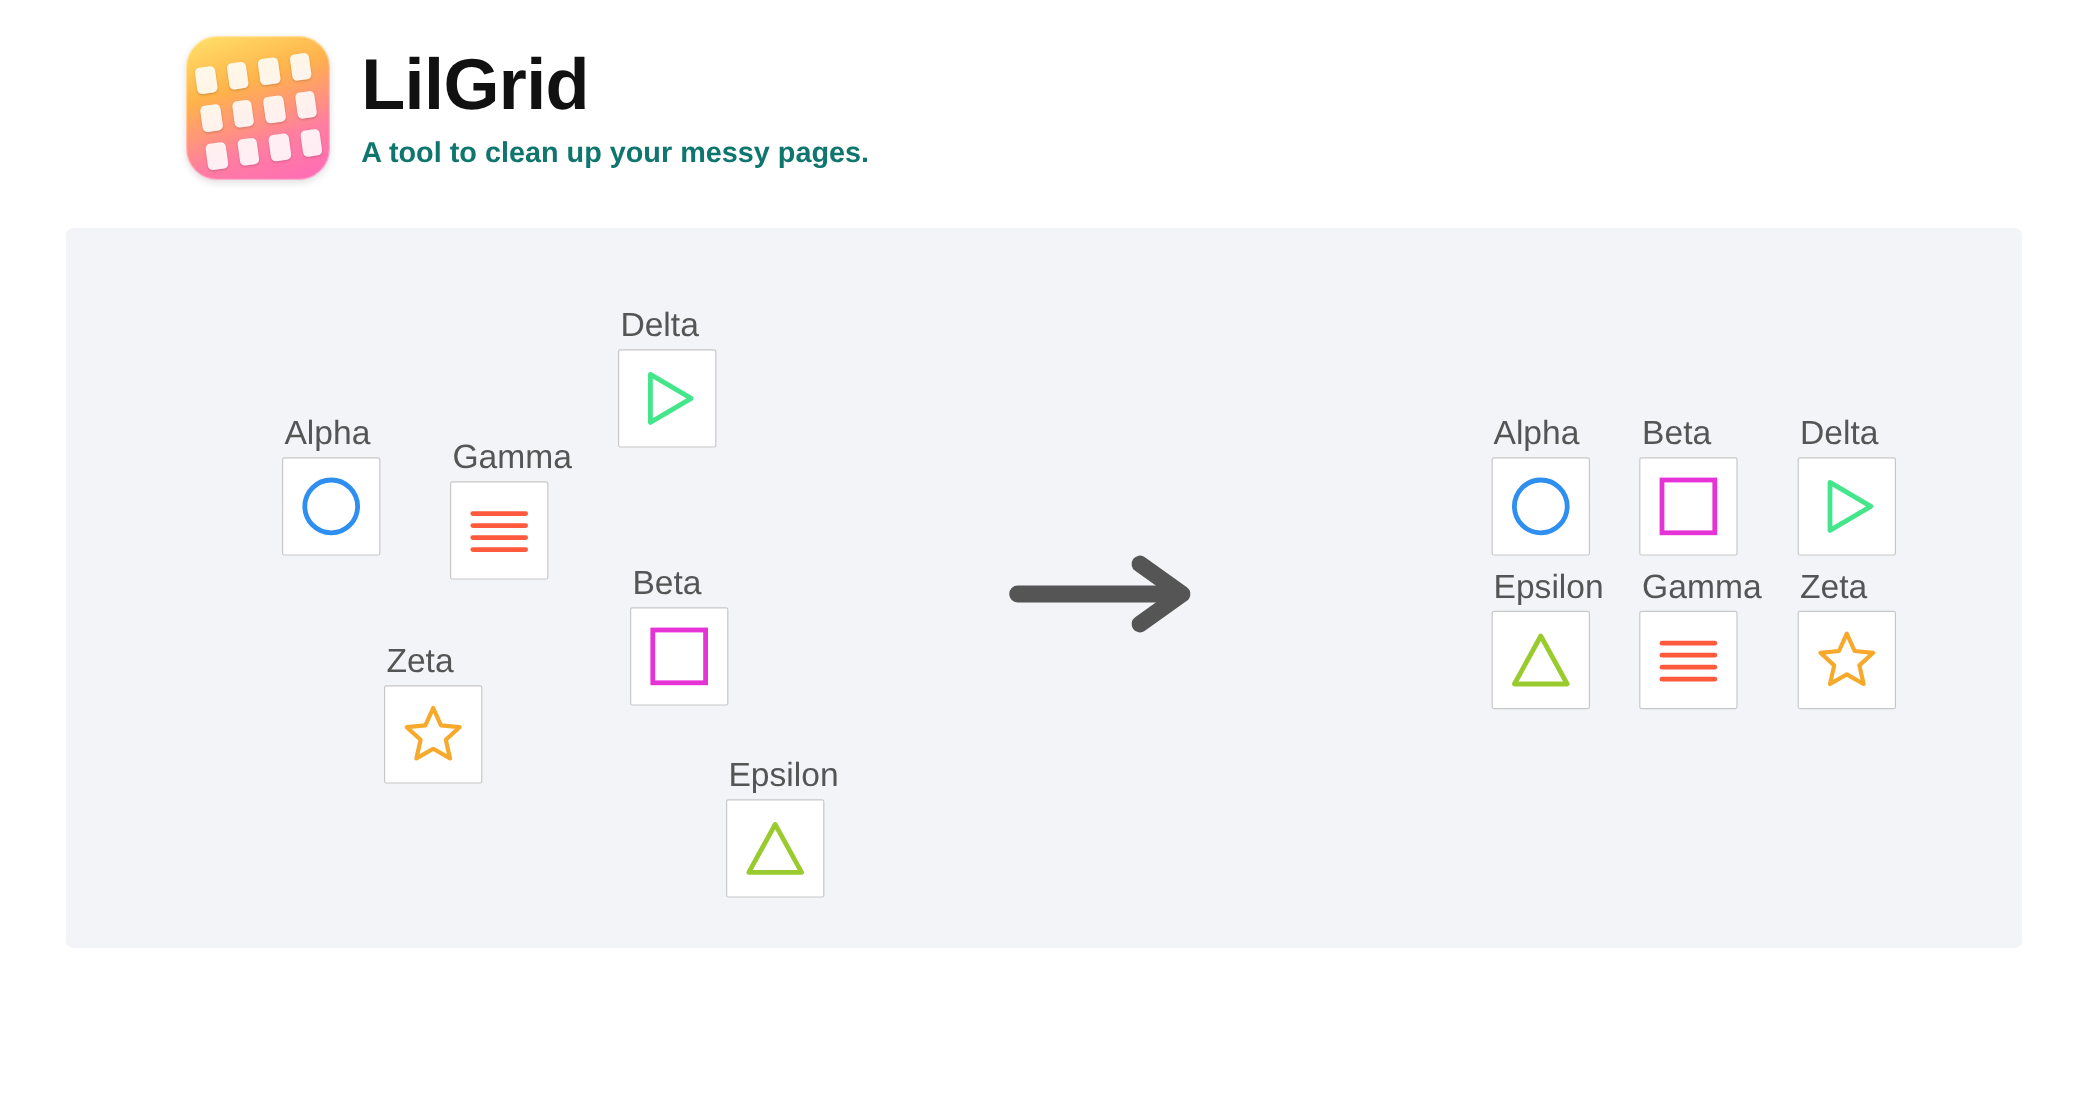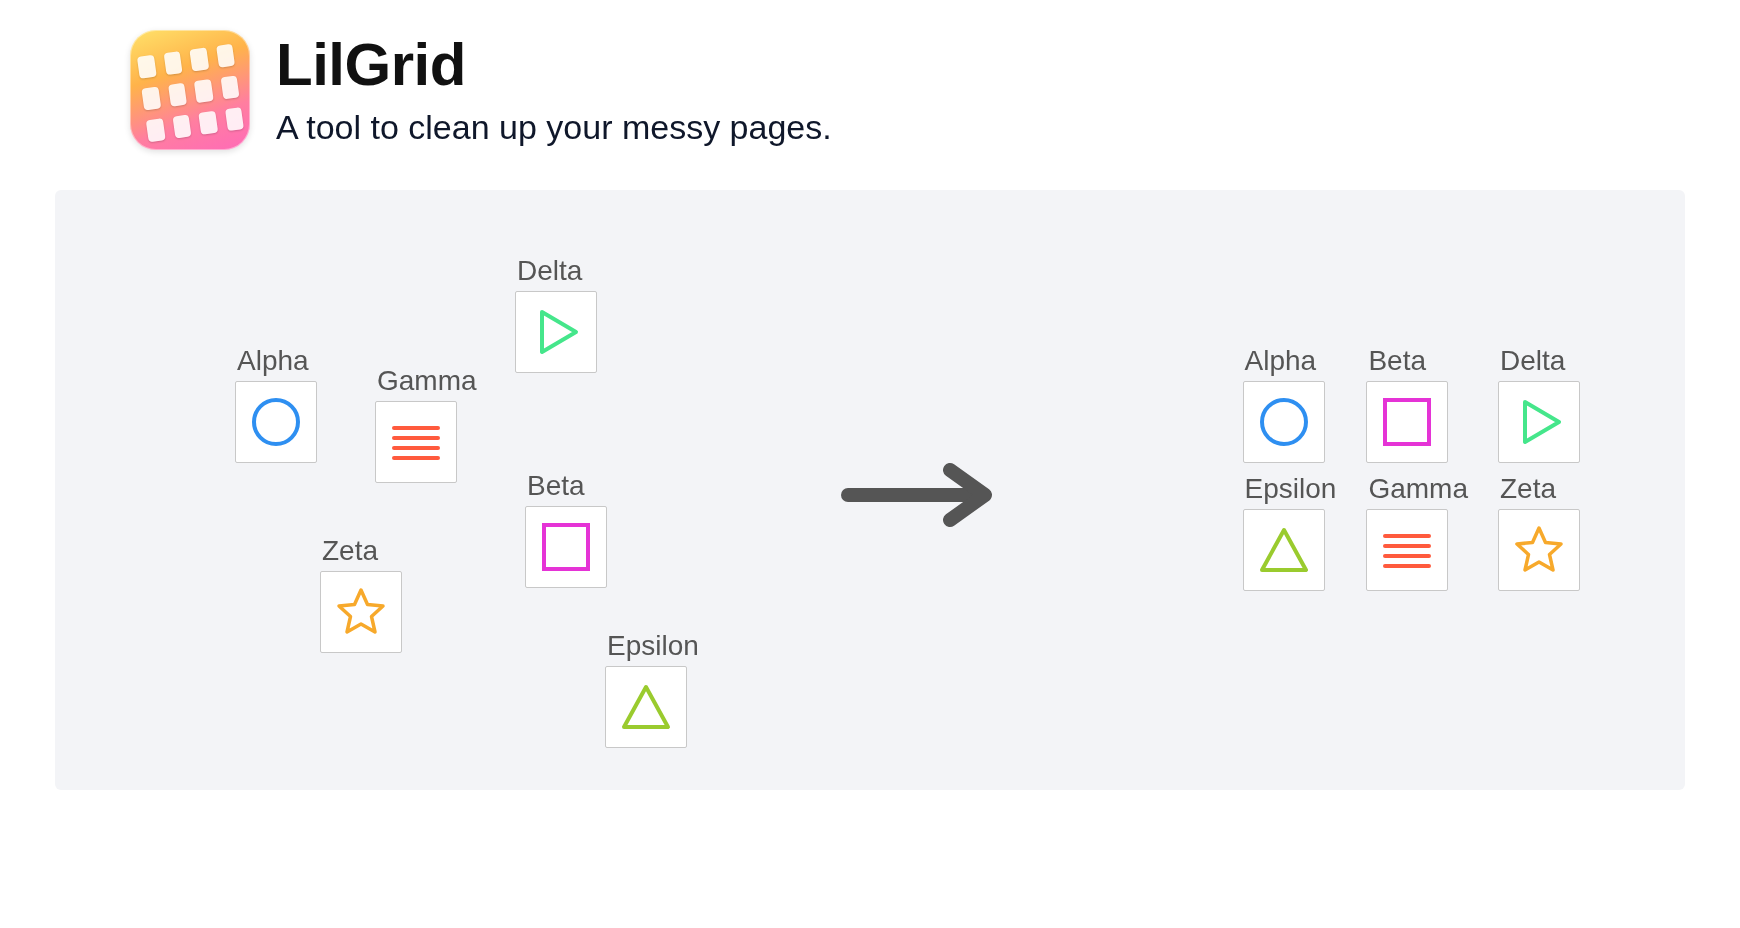--- a/index.html
+++ b/index.html
@@ -10,20 +10,21 @@
     width: 1740px;
   }
   .page { width: 1740px; }
 
   
   .header {
     display: flex;
     align-items: center;
     gap: 26px;
     padding: 30px 0 30px 130px;
+    margin-left: 25px;
   }
   .app-icon {
     width: 120px;
     height: 120px;
     border-radius: 26px;
     background: linear-gradient(160deg, #ffe26a 0%, #ffb34a 35%, #ff7ea0 70%, #ff6ab8 100%);
     position: relative;
     box-shadow: 0 2px 6px rgba(0,0,0,.12), inset 0 0 0 1px rgba(255,255,255,.4);
     overflow: hidden;
   }
@@ -44,23 +45,23 @@
   }
   .title-block h1 {
     font-size: 60px;
     font-weight: 800;
     letter-spacing: -0.5px;
     line-height: 1.05;
     color: #111;
   }
   .title-block p {
     margin-top: 12px;
-    font-size: 34px;
-    font-weight: 400;
-    color: #0f172a;
+    font-size: 24px;
+    font-weight: 700;
+    color: #0f766e;
   }
 
   
   .hero {
     margin: 10px 55px 0 55px;
     background: #f3f4f7;
     border-radius: 6px;
     height: 600px;
     position: relative;
     overflow: hidden;

